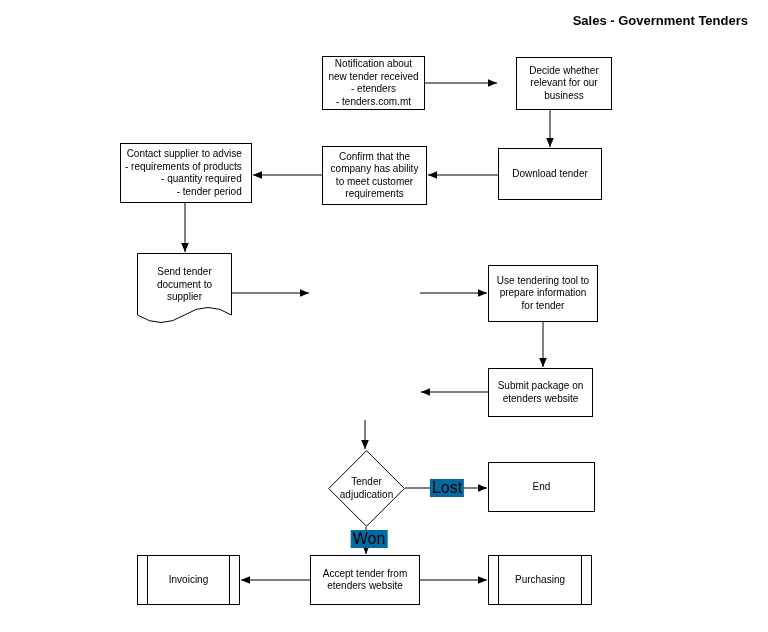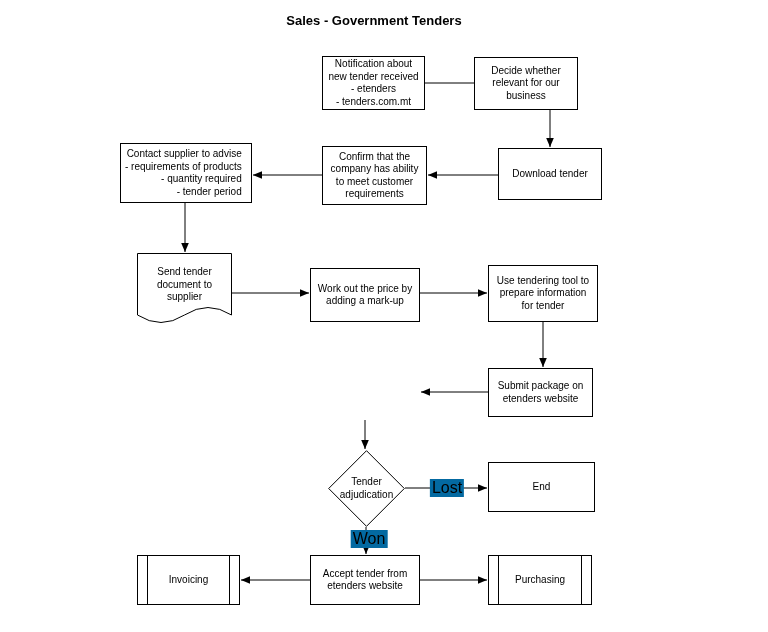--- a/index.html
+++ b/index.html
@@ -10,21 +10,21 @@
     width: 768px;
     height: 632px;
     background: #ffffff;
     overflow: hidden;
   }
   .title {
     position: absolute;
     top: 13px;
     left: 0;
     width: 748px;
-    text-align: center;
+    text-align: right;
     font-size: 13px;
     font-weight: bold;
   }
   .edges {
     position: absolute;
     left: 0; top: 0;
     width: 768px; height: 632px;
     pointer-events: none;
   }
   .node {
@@ -104,21 +104,21 @@
     </g>
   </svg>
 
   <div class="node rect" style="left:322px;top:56px;width:103px;height:54px">
     <span class="label">Notification about
 new tender received
 - etenders
 - tenders.com.mt</span>
   </div>
 
-  <div class="node rect" style="left:474px;top:57px;width:104px;height:53px">
+  <div class="node rect" style="left:516px;top:57px;width:96px;height:53px">
     <span class="label">Decide whether
 relevant for our
 business</span>
   </div>
 
   <div class="node rect" style="left:498px;top:148px;width:104px;height:52px">
     <span class="label">Download tender</span>
   </div>
 
   <div class="node rect" style="left:322px;top:146px;width:105px;height:59px">
@@ -137,24 +137,20 @@
 
   <div class="node shape-svg doc" style="left:137px;top:253px;width:95px;height:78px">
     <svg viewBox="0 0 95 78" preserveAspectRatio="none" xmlns="http://www.w3.org/2000/svg">
       <path d="M0.5,0.5 H94.5 V62 Q71,47 47.5,62 Q24,77 0.5,62 Z" fill="#ffffff" stroke="#000000" stroke-width="1"></path>
     </svg>
     <span class="label">Send tender
 document to
 supplier</span>
   </div>
 
-  <div class="node rect" style="left:310px;top:268px;width:110px;height:54px">
-    <span class="label">Work out the price by
-adding a mark-up</span>
-  </div>
 
   <div class="node rect" style="left:488px;top:265px;width:110px;height:57px">
     <span class="label">Use tendering tool to
 prepare information
 for tender</span>
   </div>
 
   <div class="node rect" style="left:488px;top:368px;width:105px;height:49px">
     <span class="label">Submit package on
 etenders website</span>

